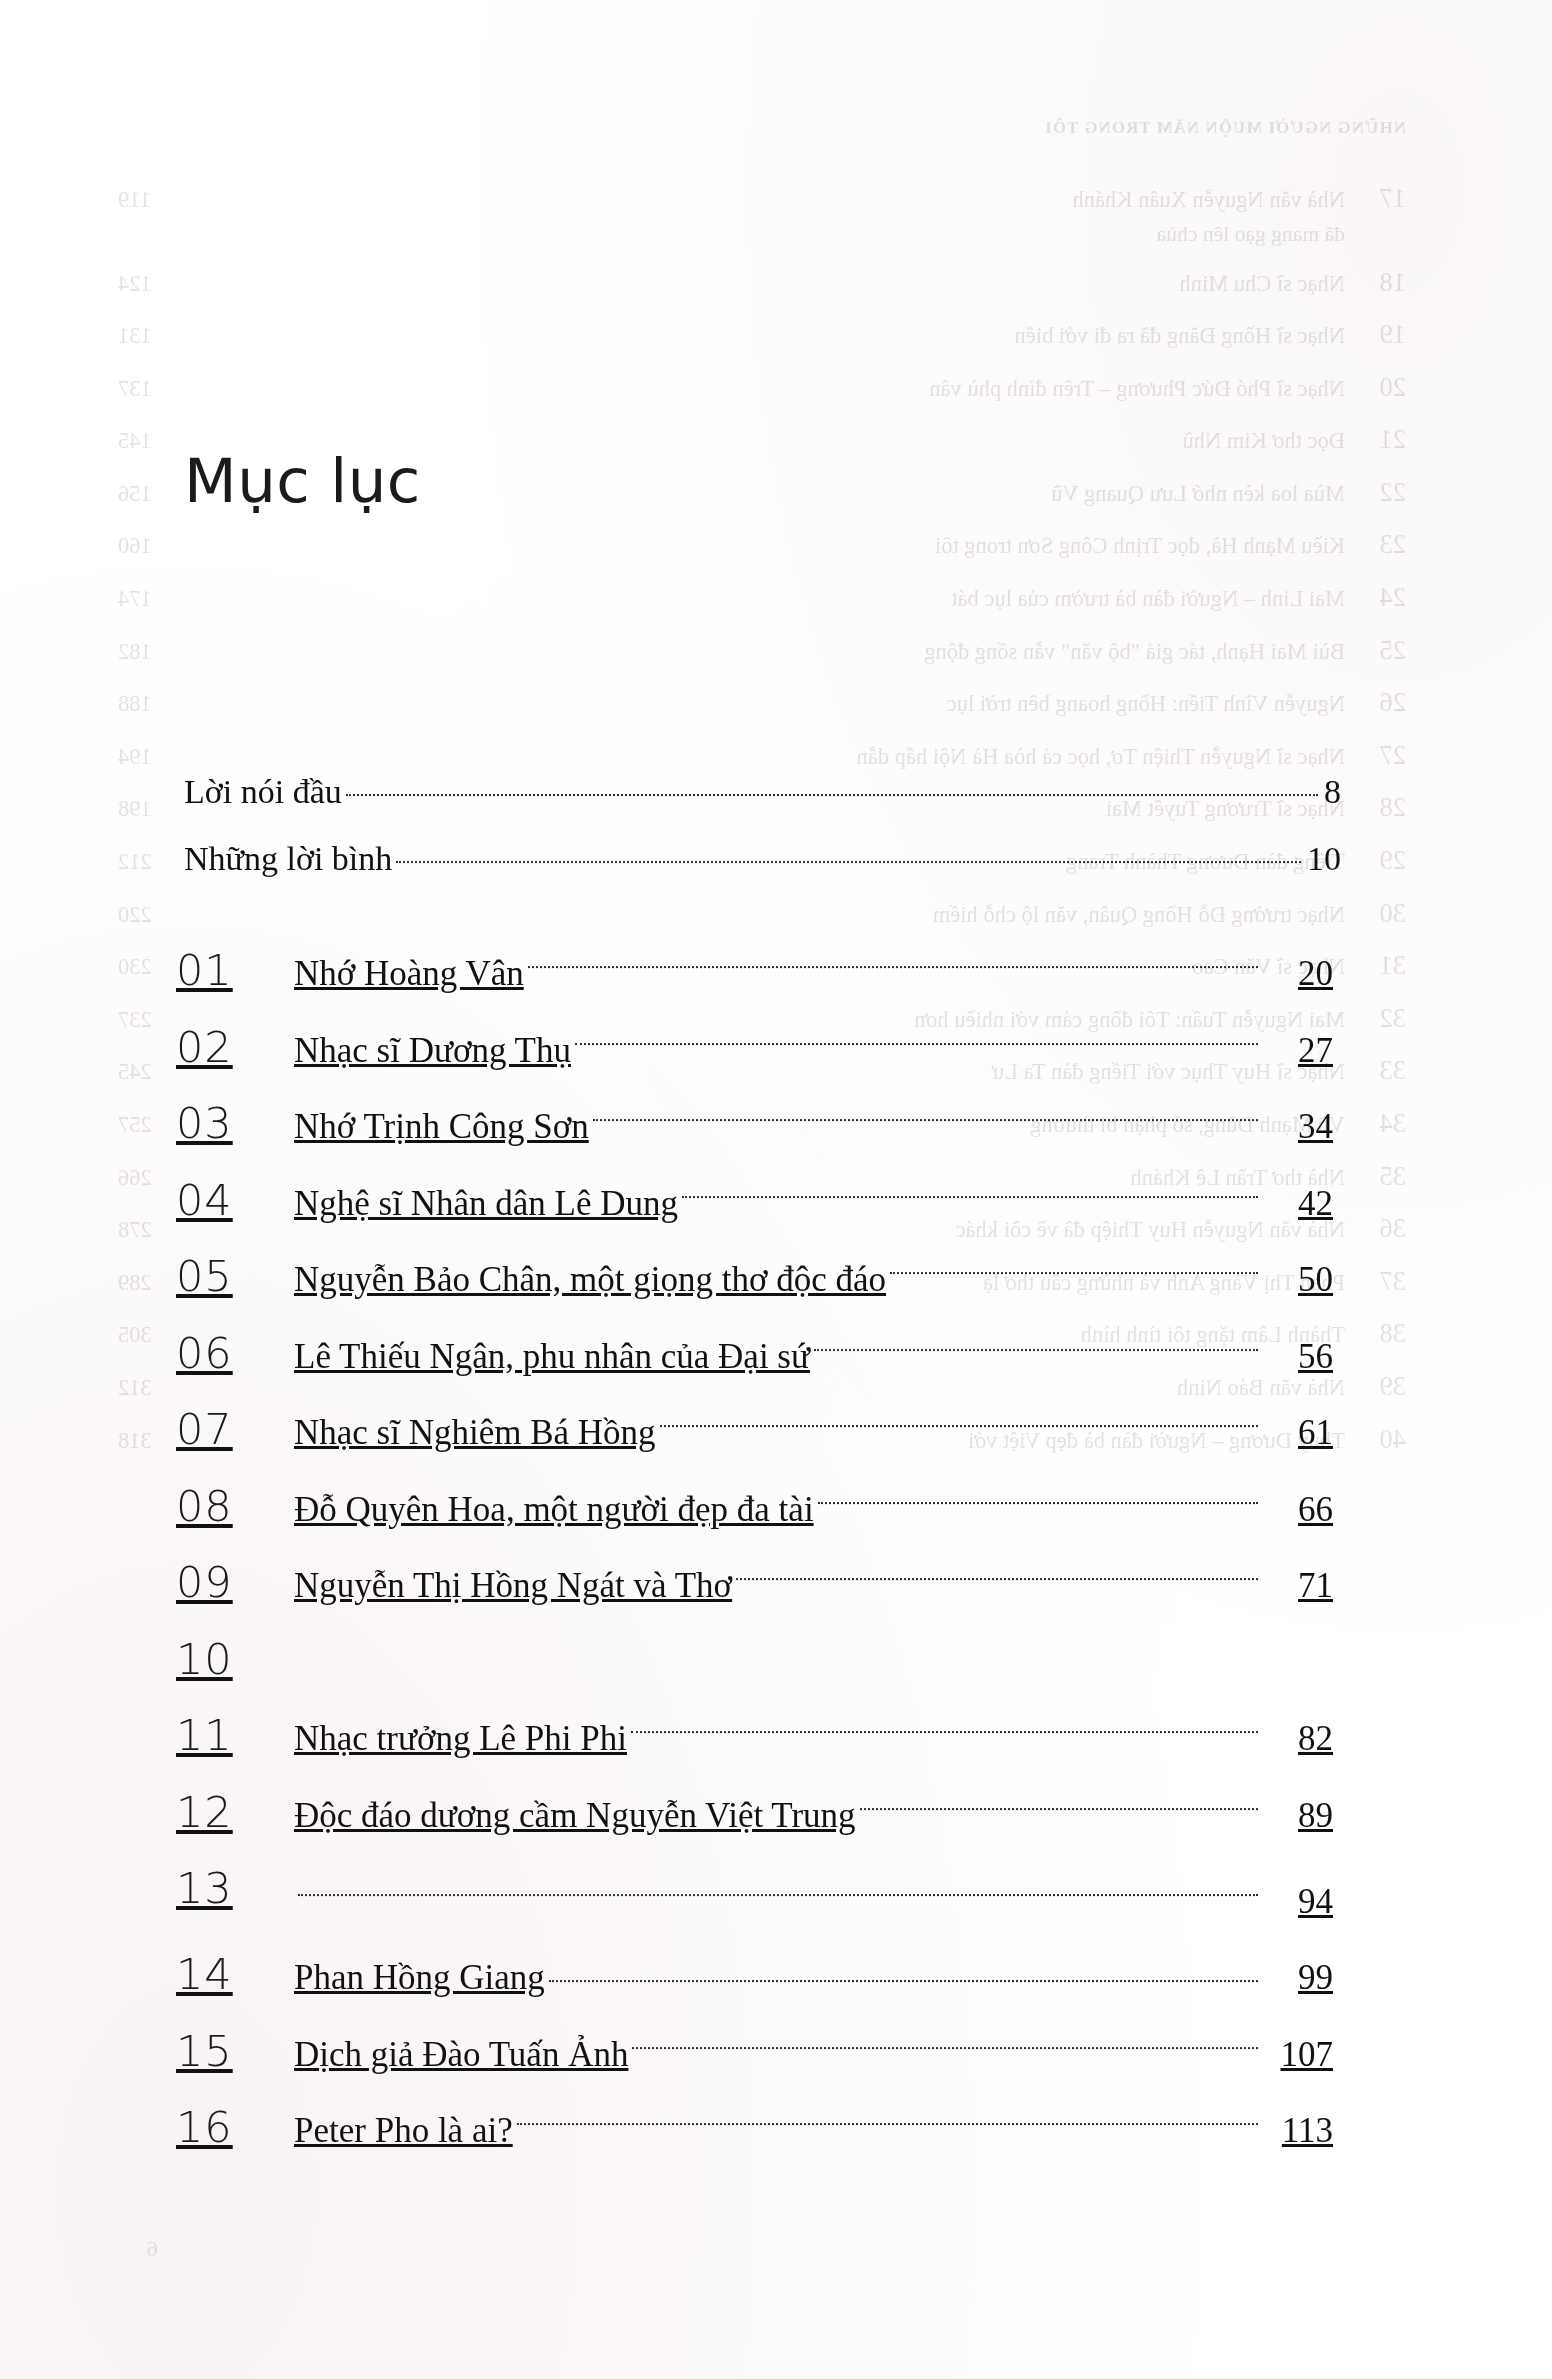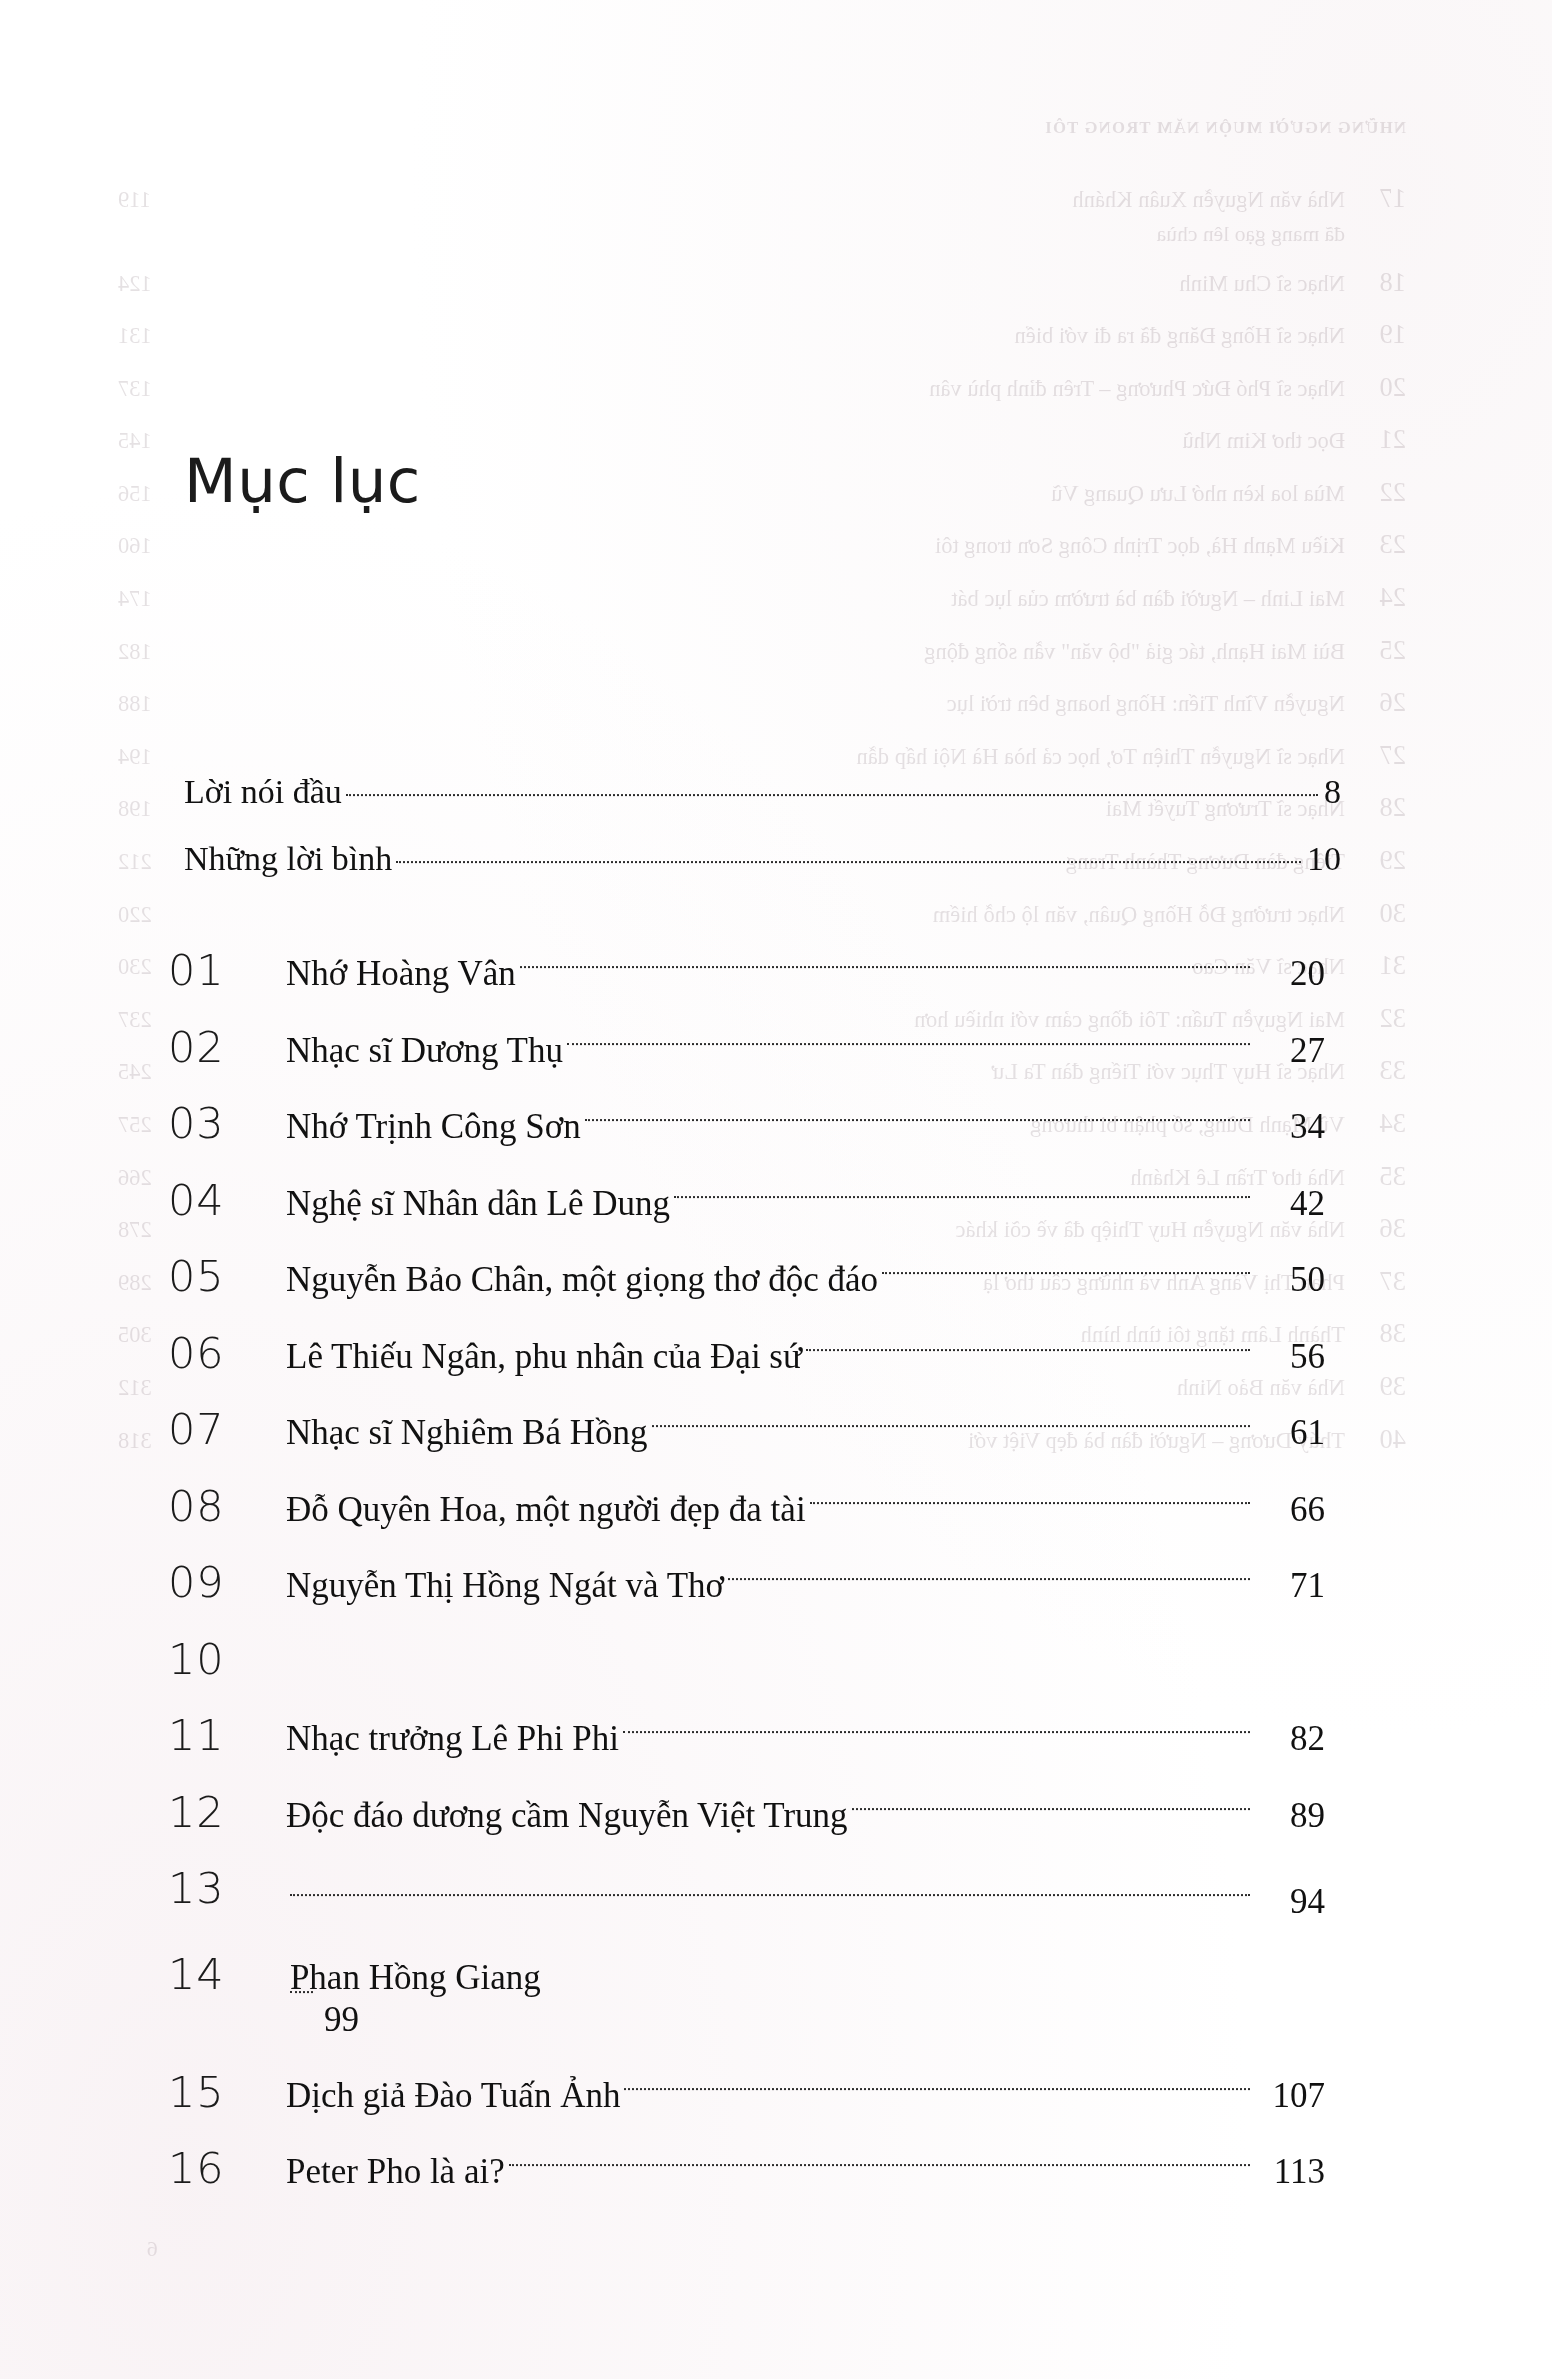--- a/index.html
+++ b/index.html
@@ -129,23 +129,24 @@
     transform: translateY(-6.9px);
     min-width: 23.5px;
   }
   .pageno {
     white-space: nowrap;
     font-size: 34px;
   }
 
   .chapters {
     position: absolute;
-    left: 168px;
+    left: 176px;
     top: 921px;
     width: 1157px;
+    text-decoration: underline;
   }
   .ch-row {
     display: flex;
     align-items: baseline;
     margin-bottom: 26.5px;
   }
   .ch-num {
     flex: 0 0 118px;
     width: 118px;
     font-family: "DejaVu Sans", sans-serif;
@@ -176,21 +177,20 @@
     display: block;
   }
   .ch-row.multiline .line1 {
     display: block;
     white-space: nowrap;
   }
   .ch-row.multiline .line2 {
     display: flex;
     align-items: baseline;
     margin-top: 9.8px;
-    flex-direction: column;
   }
 </style>
 </head>
 <body>
 
 <div class="page">
 
   <div class="ghost-layer">
     <div class="ghost-inner">
       <div class="ghost-head">NHỮNG NGƯỜI MUỘN NĂM TRONG TÔI</div>

